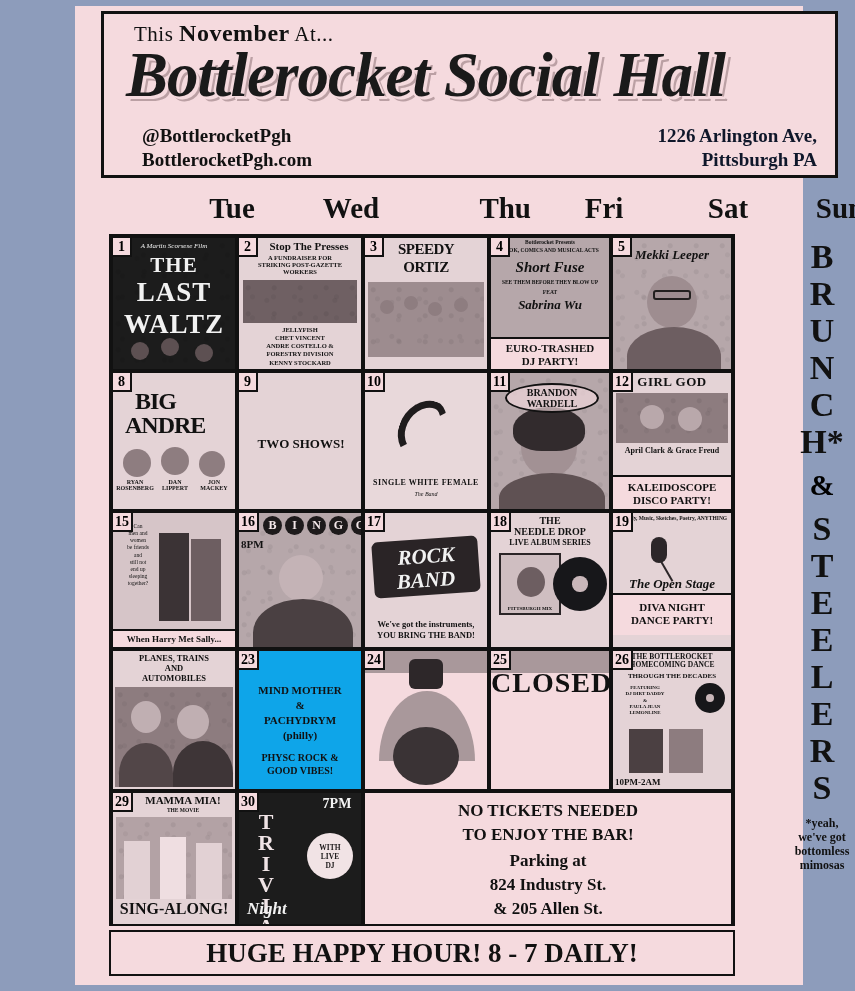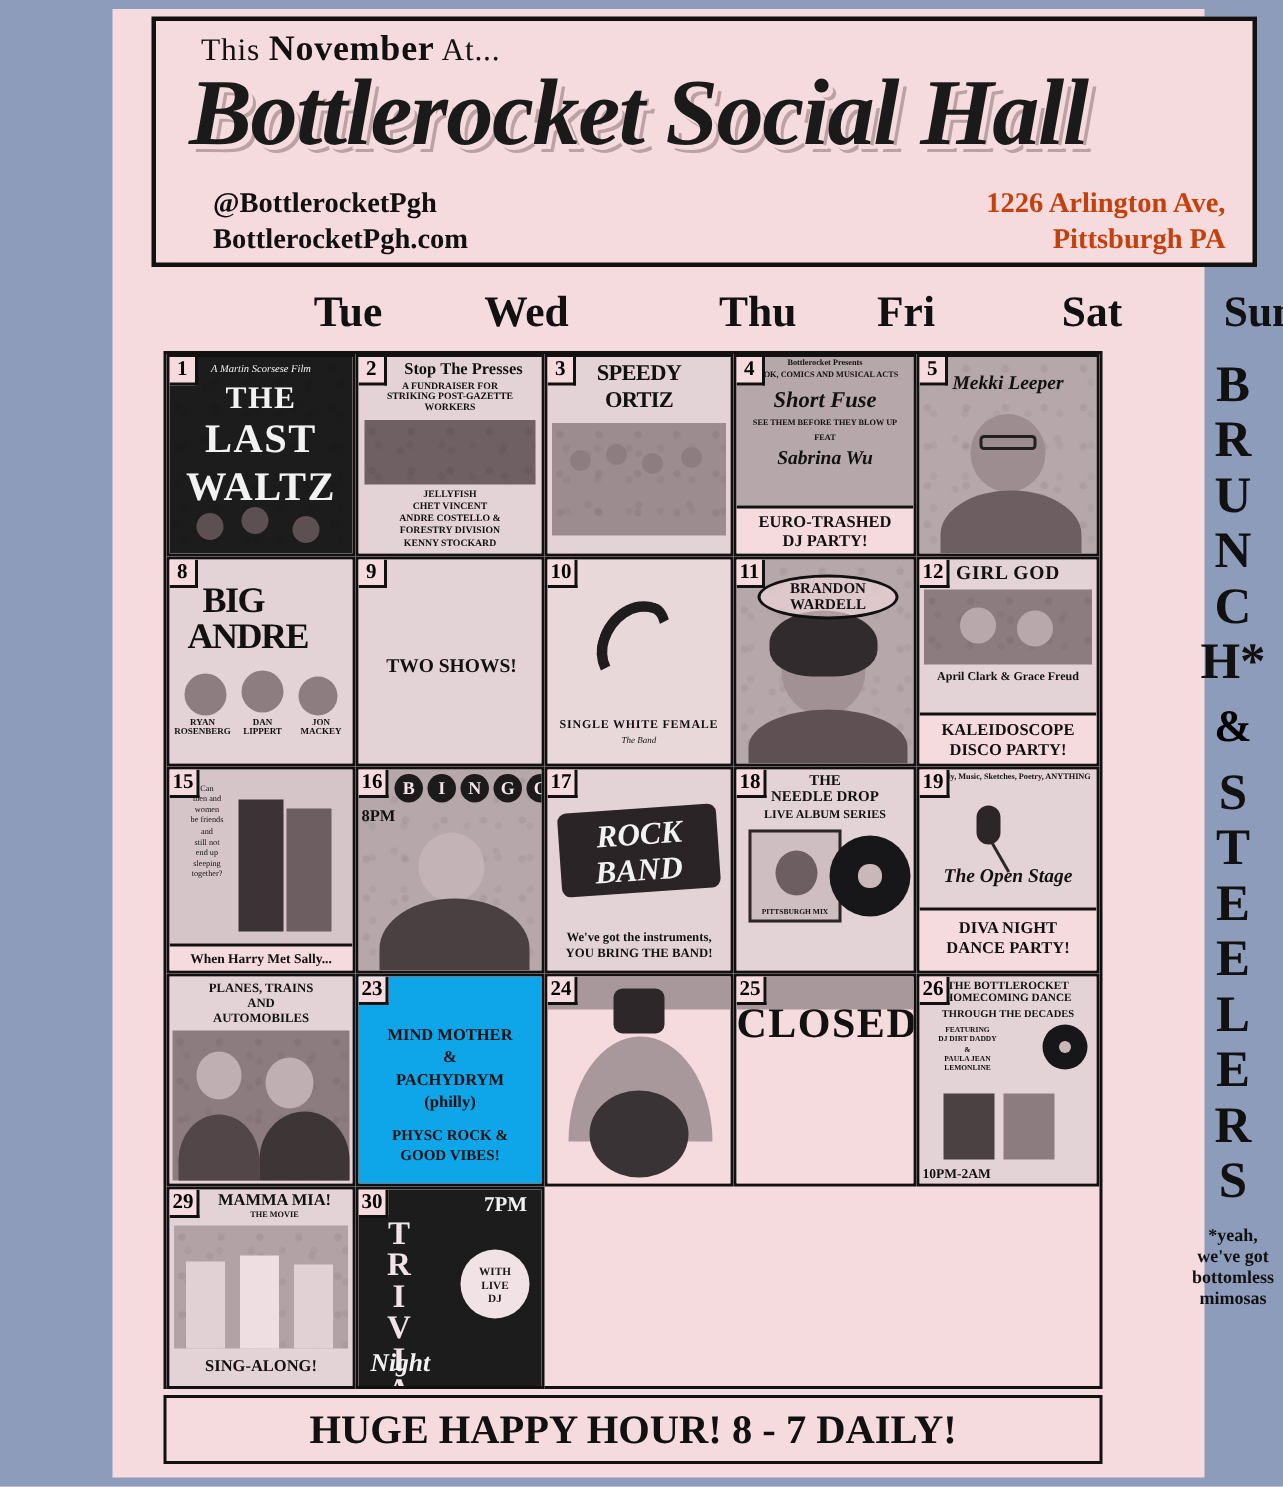--- a/index.html
+++ b/index.html
@@ -43,21 +43,21 @@
     text-shadow: 3px 3px 0 #f5dade, 5px 5px 0 #bba0a4;
     white-space: nowrap;
   }
   .hdr-left {
     position:absolute; left: 38px; top: 110px;
     font-size: 19px; font-weight: bold; line-height: 24px; color:#111;
   }
   .hdr-right {
     position:absolute; right: 18px; top: 110px;
     text-align: right;
-    font-size: 19px; font-weight: bold; line-height: 24px; color:#c2410c;
+    font-size: 19px; font-weight: bold; line-height: 24px; color:#0f172a;
   }
 
   
   .daynames {
     position:absolute; left: 26px; top: 186px; width: 737px; height: 40px;
   }
   .dayname {
     position: absolute; top:0;
     font-size: 29px; font-weight: bold; color:#111;
     text-align:center;
@@ -427,21 +427,21 @@
       </div>
       <div class="num">18</div>
     </div>
 
     <div class="cell" style="left:500px;top:275px;width:122px;height:138px;">
       <div class="img light">
         <div class="cap" style="top:3px;font-size:5.5px;">Comedy, Music, Sketches, Poetry, ANYTHING</div>
         <div class="mic" style="left:38px;top:24px;"></div>
         <div class="micline" style="left:52px;top:44px;height:26px;transform:rotate(-30deg);"></div>
         <div class="cap" style="top:64px;font-size:13px;font-style:italic;">The Open Stage</div>
-        <div class="banner" style="bottom:0;height:42px;padding-top:6px;font-size:11px;white-space:pre-line;line-height:1.2;">DIVA NIGHT
+        <div class="banner" style="bottom:12px;height:42px;padding-top:6px;font-size:11px;white-space:pre-line;line-height:1.2;">DIVA NIGHT
 DANCE PARTY!</div>
       </div>
       <div class="num">19</div>
     </div>
 
     <div class="cell" style="left:0;top:413px;width:126px;height:142px;">
       <div class="img light">
         <div class="cap" style="top:3px;font-size:8.5px;white-space:pre-line;line-height:1.15;">PLANES, TRAINS
 AND
 AUTOMOBILES</div>
@@ -506,37 +506,44 @@
     <div class="cell" style="left:0;top:555px;width:126px;height:135px;">
       <div class="img light">
         <div class="cap" style="top:2px;left:18px;right:0;font-size:11px;">MAMMA MIA!</div>
         <div class="cap" style="top:15px;left:18px;right:0;font-size:5.5px;">THE MOVIE</div>
         <div style="position:absolute;left:3px;top:24px;right:3px;height:82px;background:#b3a2a5;">
           <div class="grain"></div>
           <div style="position:absolute;left:8px;bottom:0;width:26px;height:58px;background:#e2d1d4;"></div>
           <div style="position:absolute;left:44px;bottom:0;width:26px;height:62px;background:#efdee1;"></div>
           <div style="position:absolute;left:80px;bottom:0;width:26px;height:56px;background:#e2d1d4;"></div>
         </div>
-        <div class="cap" style="bottom:6px;font-size:11px;">SING-ALONG!</div>
+        <div class="cap" style="bottom:6px;font-size:16px;">SING-ALONG!</div>
       </div>
       <div class="num">29</div>
     </div>
 
     <div class="cell" style="left:126px;top:555px;width:126px;height:135px;">
       <div class="img dark">
         <div class="vert-letters" style="left:14px;top:18px;width:26px;letter-spacing:0;">T<br>R<br>I<br>V<br>I<br>A</div>
         <div class="cap white" style="bottom:6px;left:8px;right:auto;font-size:17px;font-style:italic;">Night</div>
         <div class="cap white" style="top:4px;left:auto;right:4px;width:40px;font-size:14px;">7PM</div>
         <div style="position:absolute;right:8px;top:40px;width:46px;height:46px;border-radius:50%;background:#f1e3e5;color:#1b1819;font-size:7.5px;font-weight:bold;display:flex;align-items:center;justify-content:center;text-align:center;white-space:pre-line;line-height:1.2;">WITH
 LIVE
 DJ</div>
       </div>
       <div class="num">30</div>
     </div>
 
+    <div class="cell" style="left:252px;top:555px;width:370px;height:135px;background:#f5dade;">
+      <div class="center-note" style="left:0;right:0;top:8px;font-size:17px;">NO TICKETS NEEDED</div>
+      <div class="center-note" style="left:0;right:0;top:32px;font-size:17px;">TO ENJOY THE BAR!</div>
+      <div class="center-note" style="left:0;right:0;top:58px;font-size:17px;">Parking at</div>
+      <div class="center-note" style="left:0;right:0;top:82px;font-size:17px;">824 Industry St.</div>
+      <div class="center-note" style="left:0;right:0;top:106px;font-size:17px;">&amp; 205 Allen St.</div>
+    </div>
 
   </div>
 
   <div class="sun-col">
     <div class="sun-word">
       <div>B</div>
       <div>R</div>
       <div>U</div>
       <div>N</div>
       <div>C</div>

